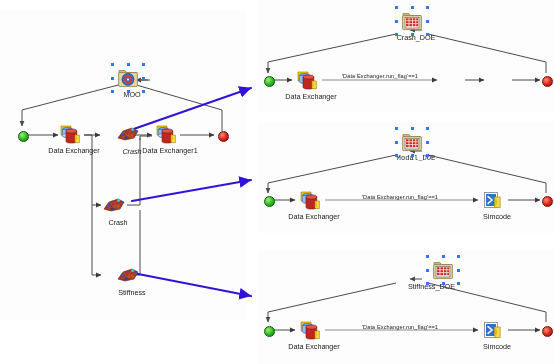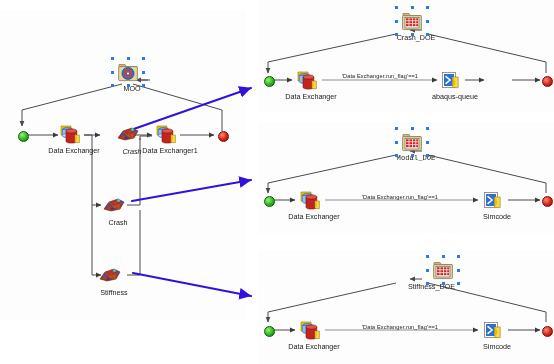--- a/index.html
+++ b/index.html
@@ -156,21 +156,21 @@
 
   <div class="term start" style="left:268px;top:80px;"></div>
   <div class="term end" style="left:546px;top:80px;"></div>
 
   <div class="term start" style="left:268px;top:200px;"></div>
   <div class="term end" style="left:546px;top:200px;"></div>
 
   <div class="term start" style="left:268px;top:330px;"></div>
   <div class="term end" style="left:546px;top:330px;"></div>
 
-  <div class="node" style="left:128px;top:61px;">
+  <div class="node" style="left:128px;top:67px;">
     <div class="icon">
       <svg width="24" height="22" viewBox="0 0 24 22">
         <path d="M3,6 L3,3.5 L9,3.5 L10.6,5.6 L21,5.6 L21,6 Z" fill="#cbb882" stroke="#8a7a46" stroke-width=".7"></path>
         <rect x="2.6" y="5.6" width="18.8" height="14" rx="1.2" fill="#e3d6a6" stroke="#8a7a46" stroke-width=".8"></rect>
         <circle cx="12" cy="12.4" r="6" fill="#2f6fd0" stroke="#1d3f7a" stroke-width=".7"></circle>
         <circle cx="12" cy="12.4" r="4.1" fill="#e23b22"></circle>
         <circle cx="12" cy="12.4" r="2.2" fill="#2f6fd0"></circle>
         <circle cx="12" cy="12.4" r="1" fill="#ffffff"></circle>
       </svg>
       <span class="sel">
@@ -230,21 +230,21 @@
         <circle cx="16.6" cy="5.4" r="1.5" fill="#3bc8d8"></circle>
         <circle cx="10.2" cy="13.6" r="1.4" fill="#2b36a8"></circle>
         <circle cx="16.4" cy="11.4" r="1.4" fill="#d84a2b"></circle>
         <circle cx="20.2" cy="7.8" r="1.2" fill="#3b4fd8"></circle>
         <circle cx="4.2" cy="13.4" r="1.1" fill="#b4281c"></circle>
       </svg>
     </div>
     <div class="lbl">Crash</div>
   </div>
 
-  <div class="node" style="left:110px;top:265px;">
+  <div class="node" style="left:128px;top:265px;">
     <div class="icon">
       <svg width="24" height="20" viewBox="0 0 24 20">
         <path d="M2,14 L7,7 L16,4 L22,7 L18,14 L9,16 Z" fill="#9b3a1f" stroke="#5e2210" stroke-width=".6"></path>
         <path d="M7,7 L12,12 L18,14 M16,4 L12,12 M2,14 L12,12 M22,7 L12,12" stroke="#c26a3f" stroke-width=".5" fill="none"></path>
         <circle cx="6.6" cy="10.6" r="1.5" fill="#3b4fd8"></circle>
         <circle cx="12" cy="7.3" r="1.5" fill="#d8243b"></circle>
         <circle cx="16.6" cy="5.4" r="1.5" fill="#3bc8d8"></circle>
         <circle cx="10.2" cy="13.6" r="1.4" fill="#2b36a8"></circle>
         <circle cx="16.4" cy="11.4" r="1.4" fill="#d84a2b"></circle>
         <circle cx="20.2" cy="7.8" r="1.2" fill="#3b4fd8"></circle>
@@ -313,32 +313,20 @@
         <path d="M4.3,6.5 v6 a5.2,2 0 0 0 10.4,0 v-6 z" fill="#8fc0f0" stroke="#2a5c9e" stroke-width=".6"></path>
         <path d="M8,8 v10 a5.4,2.1 0 0 0 10.8,0 v-10 z" fill="#c0261d" stroke="#7a1410" stroke-width=".6"></path>
         <ellipse cx="13.4" cy="8" rx="5.4" ry="2.1" fill="#e0524a" stroke="#7a1410" stroke-width=".6"></ellipse>
         <path d="M17,12 h4.4 v7.6 h-4.4 z" fill="#f7d94b" stroke="#9c7d07" stroke-width=".6"></path>
         <path d="M17,12 q4.4,3.4 0,7.6 z" fill="#e8bd12"></path>
       </svg>
     </div>
     <div class="lbl">Data Exchanger</div>
   </div>
 
-  <div class="node" style="left:451px;top:69px;">
-    <div class="icon">
-      <svg width="24" height="22" viewBox="0 0 24 22">
-        <rect x="3.5" y="3.5" width="13" height="15" fill="#ffffff" stroke="#6d6d6d" stroke-width=".7"></rect>
-        <rect x="5" y="5" width="10" height="12" fill="#2f6fd0"></rect>
-        <path d="M7,7.6 L11.2,11 L7,14.4" fill="none" stroke="#ffffff" stroke-width="1.5" stroke-linecap="round" stroke-linejoin="round"></path>
-        <path d="M13.6,8 h5.6 v10.6 h-5.6 z" fill="#f7d94b" stroke="#9c7d07" stroke-width=".6"></path>
-        <path d="M13.6,8 q5.6,4.6 0,10.6 z" fill="#e8bd12"></path>
-      </svg>
-    </div>
-    <div class="lbl">abaqus-queue</div>
-  </div>
 
 
   <div class="cond" style="left:380px;top:76px;">'Data Exchanger.run_flag'==1</div>
 
   <div class="node" style="left:412px;top:131px;font-family:Liberation Mono, monospace;">
     <div class="icon">
       <svg width="24" height="22" viewBox="0 0 24 22">
         <path d="M3,6 L3,3.5 L9,3.5 L10.6,5.6 L21,5.6 L21,6 Z" fill="#cbb882" stroke="#8a7a46" stroke-width=".7"></path>
         <rect x="2.6" y="5.6" width="18.8" height="14" rx="1" fill="#e3d6a6" stroke="#8a7a46" stroke-width=".8"></rect>
         <rect x="5" y="7.4" width="14" height="10.6" fill="#f4f4f4" stroke="#5a5a5a" stroke-width=".6"></rect>

